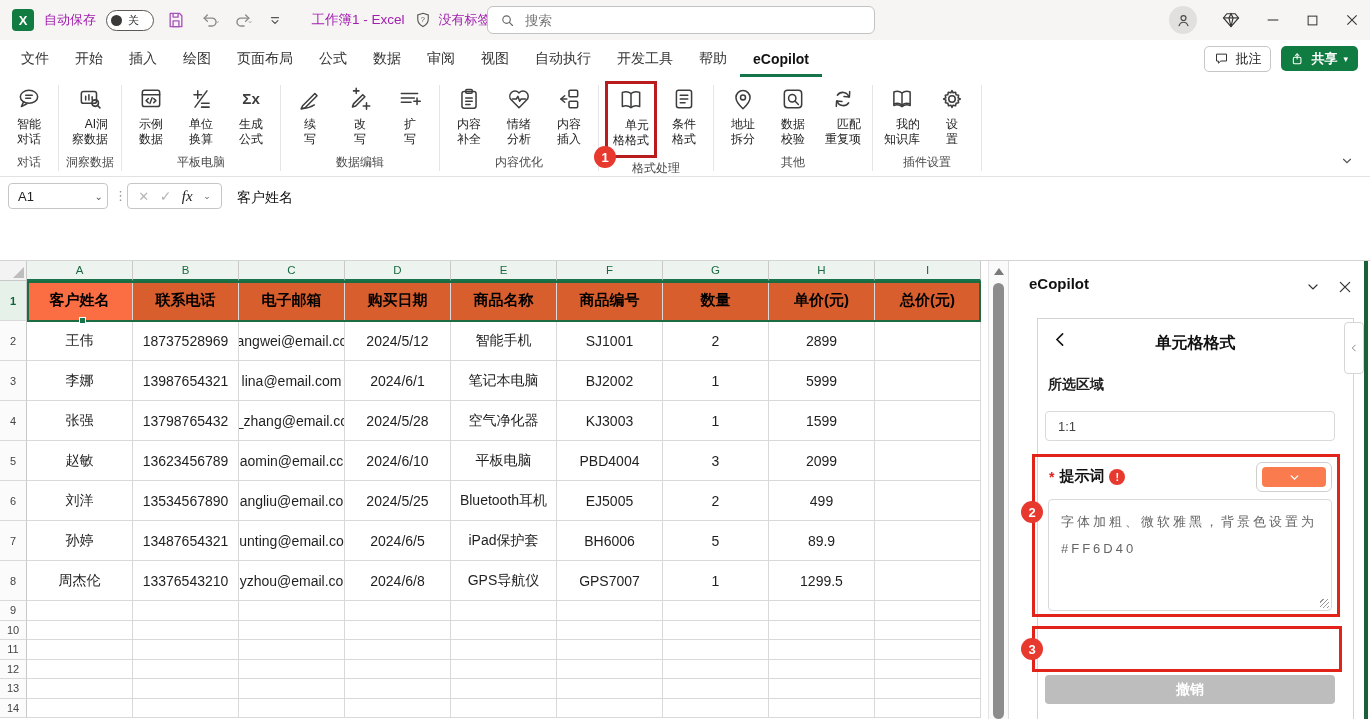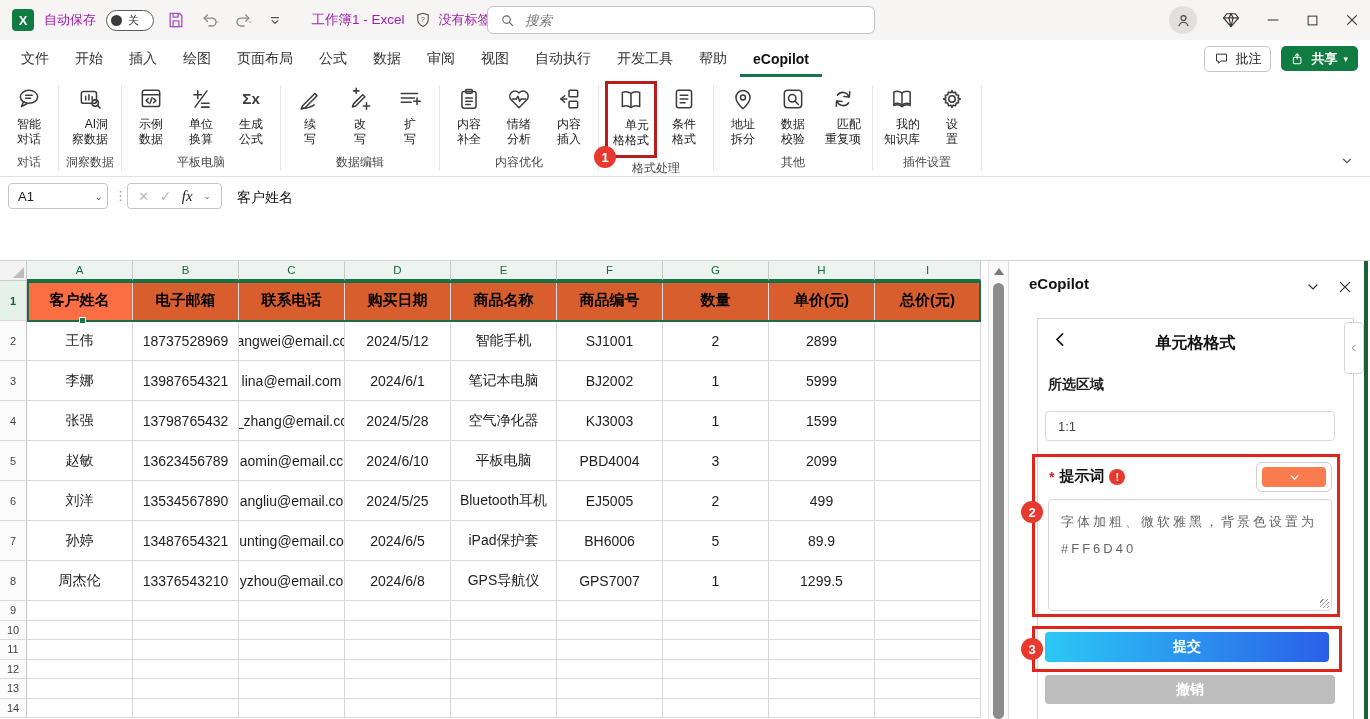--- a/index.html
+++ b/index.html
@@ -13,21 +13,21 @@
   .tb-label{font-size:13px;color:#a21caf;}
   .toggle{width:48px;height:21px;border:1.6px solid #5c5a58;border-radius:12px;background:#fff;
     display:flex;align-items:center;gap:6px;padding:0 4px;box-sizing:border-box;}
   .toggle .dot{width:11px;height:11px;border-radius:50%;background:#3b3a39;}
   .toggle .st{font-size:11px;color:#333;}
   .tbtn{width:24px;height:24px;display:flex;align-items:center;justify-content:center;}
   .mini-carets{display:flex;align-items:center;color:#adadad;font-size:8px;margin-left:-8px;}
   .searchbox{position:absolute;left:487px;top:6px;width:388px;height:28px;border:1px solid #C3C3C3;
     border-radius:6px;background:#fff;display:flex;align-items:center;gap:8px;padding:0 12px;box-sizing:border-box;}
   .searchbox input{border:none;outline:none;font-size:13.5px;color:#a16207;flex:1;background:transparent;
-    font-family:inherit;font-style:italic;}
+    font-family:inherit;}
   .tb-right{position:absolute;right:10px;top:0;height:40px;display:flex;align-items:center;gap:24px;}
   .avatar{width:28px;height:28px;border-radius:50%;background:#E2E0DE;display:flex;align-items:center;justify-content:center;}
   
   .tabsrow{position:absolute;top:40px;left:0;width:1370px;height:37px;background:#fff;
     display:flex;align-items:stretch;padding-left:8px;box-sizing:border-box;}
   #tabs-list{display:flex;align-items:stretch;}
   .tab{padding:0 13px;font-size:14px;color:#333;display:flex;align-items:center;cursor:default;}
   .tab.active{font-weight:bold;color:#111;box-shadow:inset 0 -3px 0 #15744A;}
   .tabs-right{margin-left:auto;display:flex;align-items:center;gap:10px;padding-right:12px;}
   .commentbtn{height:24px;border:1px solid #C6C6C6;border-radius:5px;background:#fff;display:flex;
@@ -525,22 +525,22 @@
       <div class="colh">E</div>
       <div class="colh">F</div>
       <div class="colh">G</div>
       <div class="colh">H</div>
       <div class="colh">I</div>
     </div>
   <div id="grid-rows">
       <div class="gridrow" style="height: 40px;">
         <div class="rownum sel" style="height: 40px;">1</div>
         <div class="cell hcell active" style="height: 40px;">客户姓名</div>
+        <div class="cell hcell" style="height: 40px;">联系电话</div>
         <div class="cell hcell" style="height: 40px;">电子邮箱</div>
-        <div class="cell hcell" style="height: 40px;">联系电话</div>
         <div class="cell hcell" style="height: 40px;">购买日期</div>
         <div class="cell hcell" style="height: 40px;">商品名称</div>
         <div class="cell hcell" style="height: 40px;">商品编号</div>
         <div class="cell hcell" style="height: 40px;">数量</div>
         <div class="cell hcell" style="height: 40px;">单价(元)</div>
         <div class="cell hcell" style="height: 40px;">总价(元)</div>
       </div>
       <div class="gridrow" style="height: 40px;">
         <div class="rownum" style="height: 40px;">2</div>
         <div class="cell" style="height: 40px;">王伟</div>
@@ -751,19 +751,18 @@
         </div>
       </div>
       <div class="prompt-area">字体加粗、微软雅黑，背景色设置为
 #FF6D40
         <span class="resize-h"></span>
       </div>
     </div>
 
     <div class="annbox3">
       <div class="badge">3</div>
-      <div class="submit-btn">提交</div>
     </div>
 
     <div class="undo-btn">撤销</div>
   </div>
 </div>
 <div class="green-strip"></div>
 
 </body></html>

